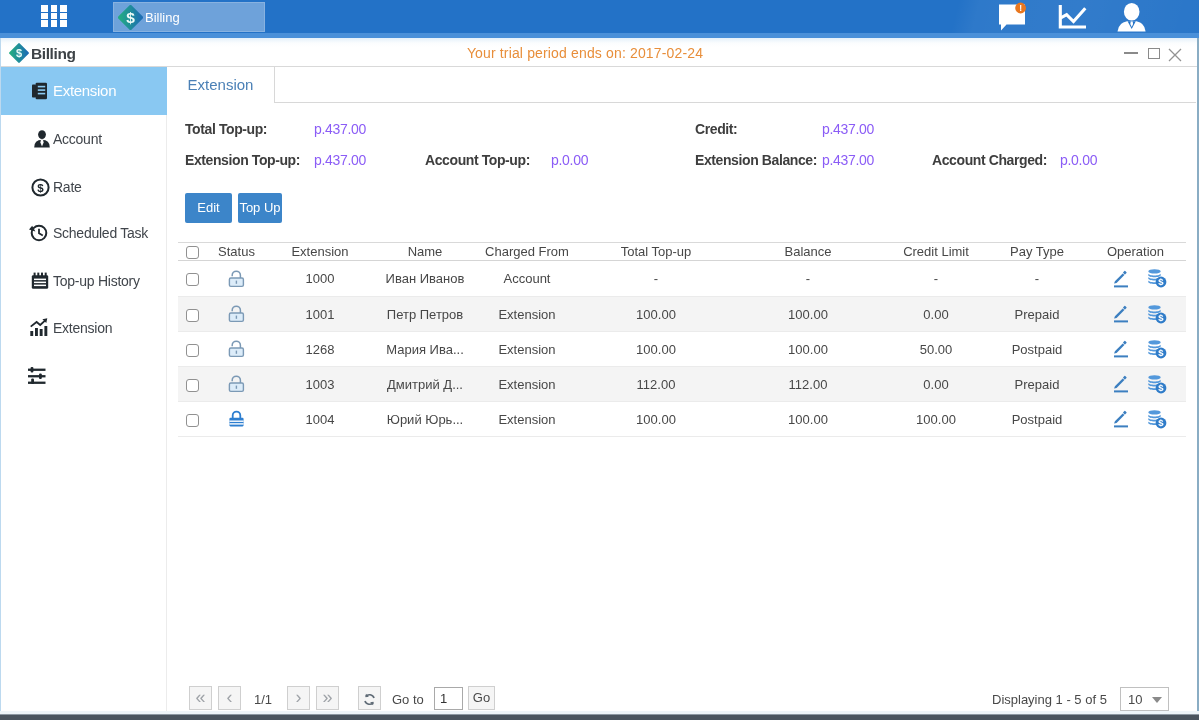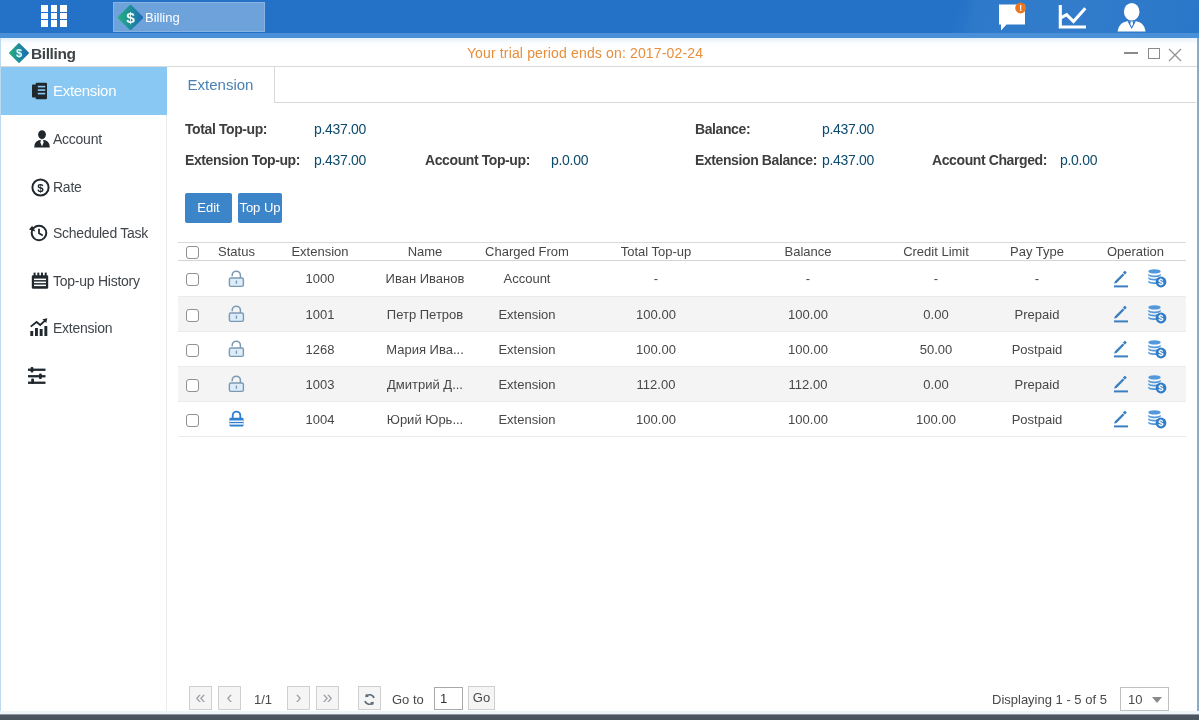--- a/index.html
+++ b/index.html
@@ -34,21 +34,21 @@
 .sitem svg { position:absolute; left:30px; top:14px; }
 #sel { top:0; height:48px; background:#89c8f2; width:167px; }
 #sel .lbl { color:#fff; height:48px; line-height:48px; font-size:15px; letter-spacing:-0.3px; }
 
 
 #content { position:absolute; left:167px; top:67px; width:1032px; height:647px; background:#fff; }
 #tabactive { position:absolute; left:0; top:0; width:108px; height:36px; background:#fff;
   border-right:1px solid #d8d8d8; text-align:center; line-height:35px; font-size:15px; color:#4b80b6; }
 #tabline { position:absolute; left:108px; top:35px; width:921px; height:1px; background:#d8d8d8; }
 .lab { position:absolute; font-size:14px; font-weight:bold; letter-spacing:-0.4px; color:#3e3e3e; }
-.val { position:absolute; font-size:14px; letter-spacing:-0.3px; color:#0c4a6e; }
+.val { position:absolute; font-size:14px; letter-spacing:-0.3px; color:#8b5cf6; }
 .btn { position:absolute; top:126px; height:30px; background:#3c85c9; color:#fff; font-size:13px;
   text-align:center; line-height:30px; border-radius:2px; }
 
 
 #grid { position:absolute; left:11px; top:175px; width:1008px; border-collapse:collapse; table-layout:fixed; }
 #grid td, #grid th { padding:0; text-align:center; font-size:13px; color:#474747; font-weight:normal; overflow:hidden; white-space:nowrap; }
 #grid thead tr { height:18px; border-top:1px solid #d9d9d9; border-bottom:1px solid #d5d5d5; }
 #grid tbody tr { height:35px; border-bottom:1px solid #ebebeb; }
 #grid tbody tr:first-child { height:36px; }
 #grid tbody tr.alt { background:#f4f4f4; }
@@ -207,21 +207,21 @@
     </svg>
   </div>
 </div>
 
 <div id="content">
   <div id="tabactive">Extension</div>
   <div id="tabline"></div>
 
   <div class="lab" style="left:18px;top:54px">Total Top-up:</div>
   <div class="val" style="left:147px;top:54px">p.437.00</div>
-  <div class="lab" style="left:528px;top:54px">Balance:</div>
+  <div class="lab" style="left:528px;top:54px">Credit:</div>
   <div class="val" style="left:655px;top:54px">p.437.00</div>
 
   <div class="lab" style="left:18px;top:85px">Extension Top-up:</div>
   <div class="val" style="left:147px;top:85px">p.437.00</div>
   <div class="lab" style="left:258px;top:85px">Account Top-up:</div>
   <div class="val" style="left:384px;top:85px">p.0.00</div>
   <div class="lab" style="left:528px;top:85px">Extension Balance:</div>
   <div class="val" style="left:655px;top:85px">p.437.00</div>
   <div class="lab" style="left:765px;top:85px">Account Charged:</div>
   <div class="val" style="left:893px;top:85px">p.0.00</div>

